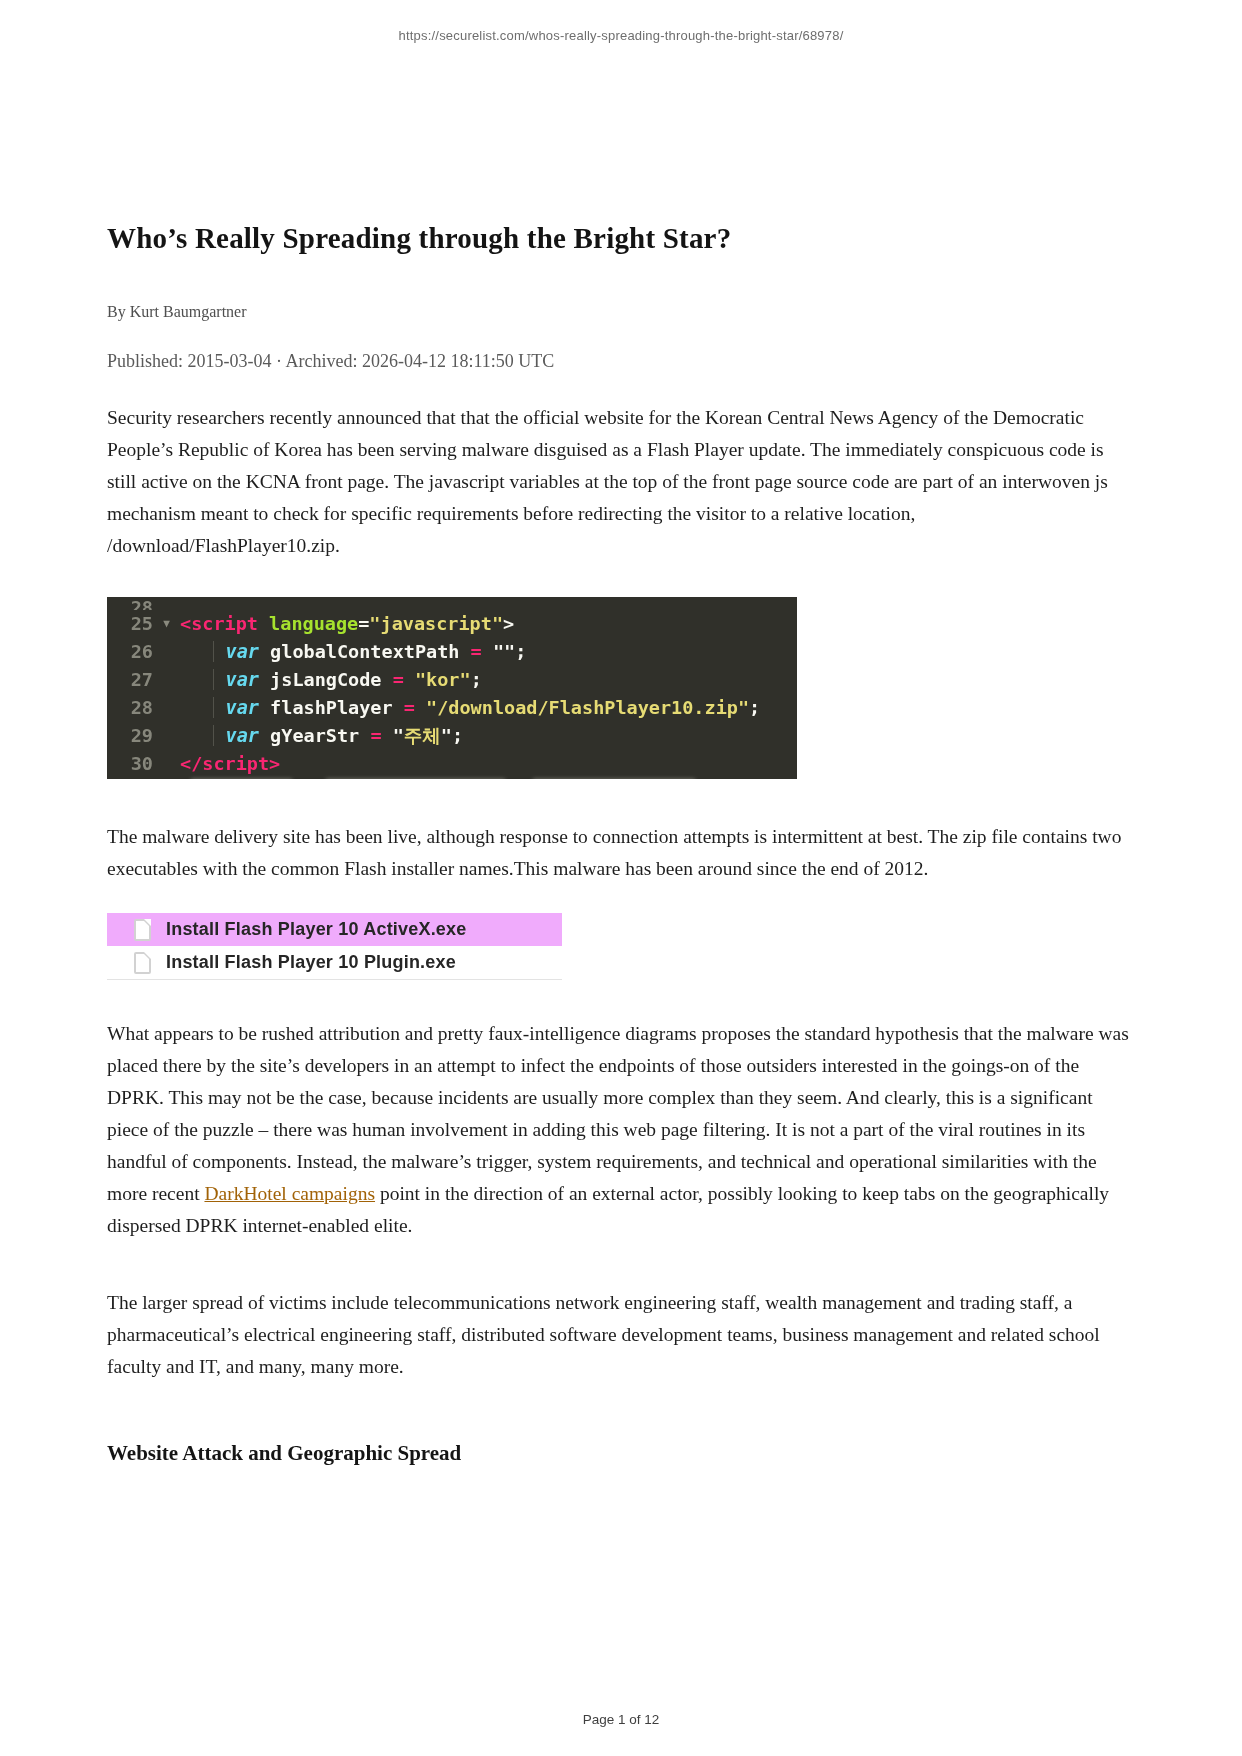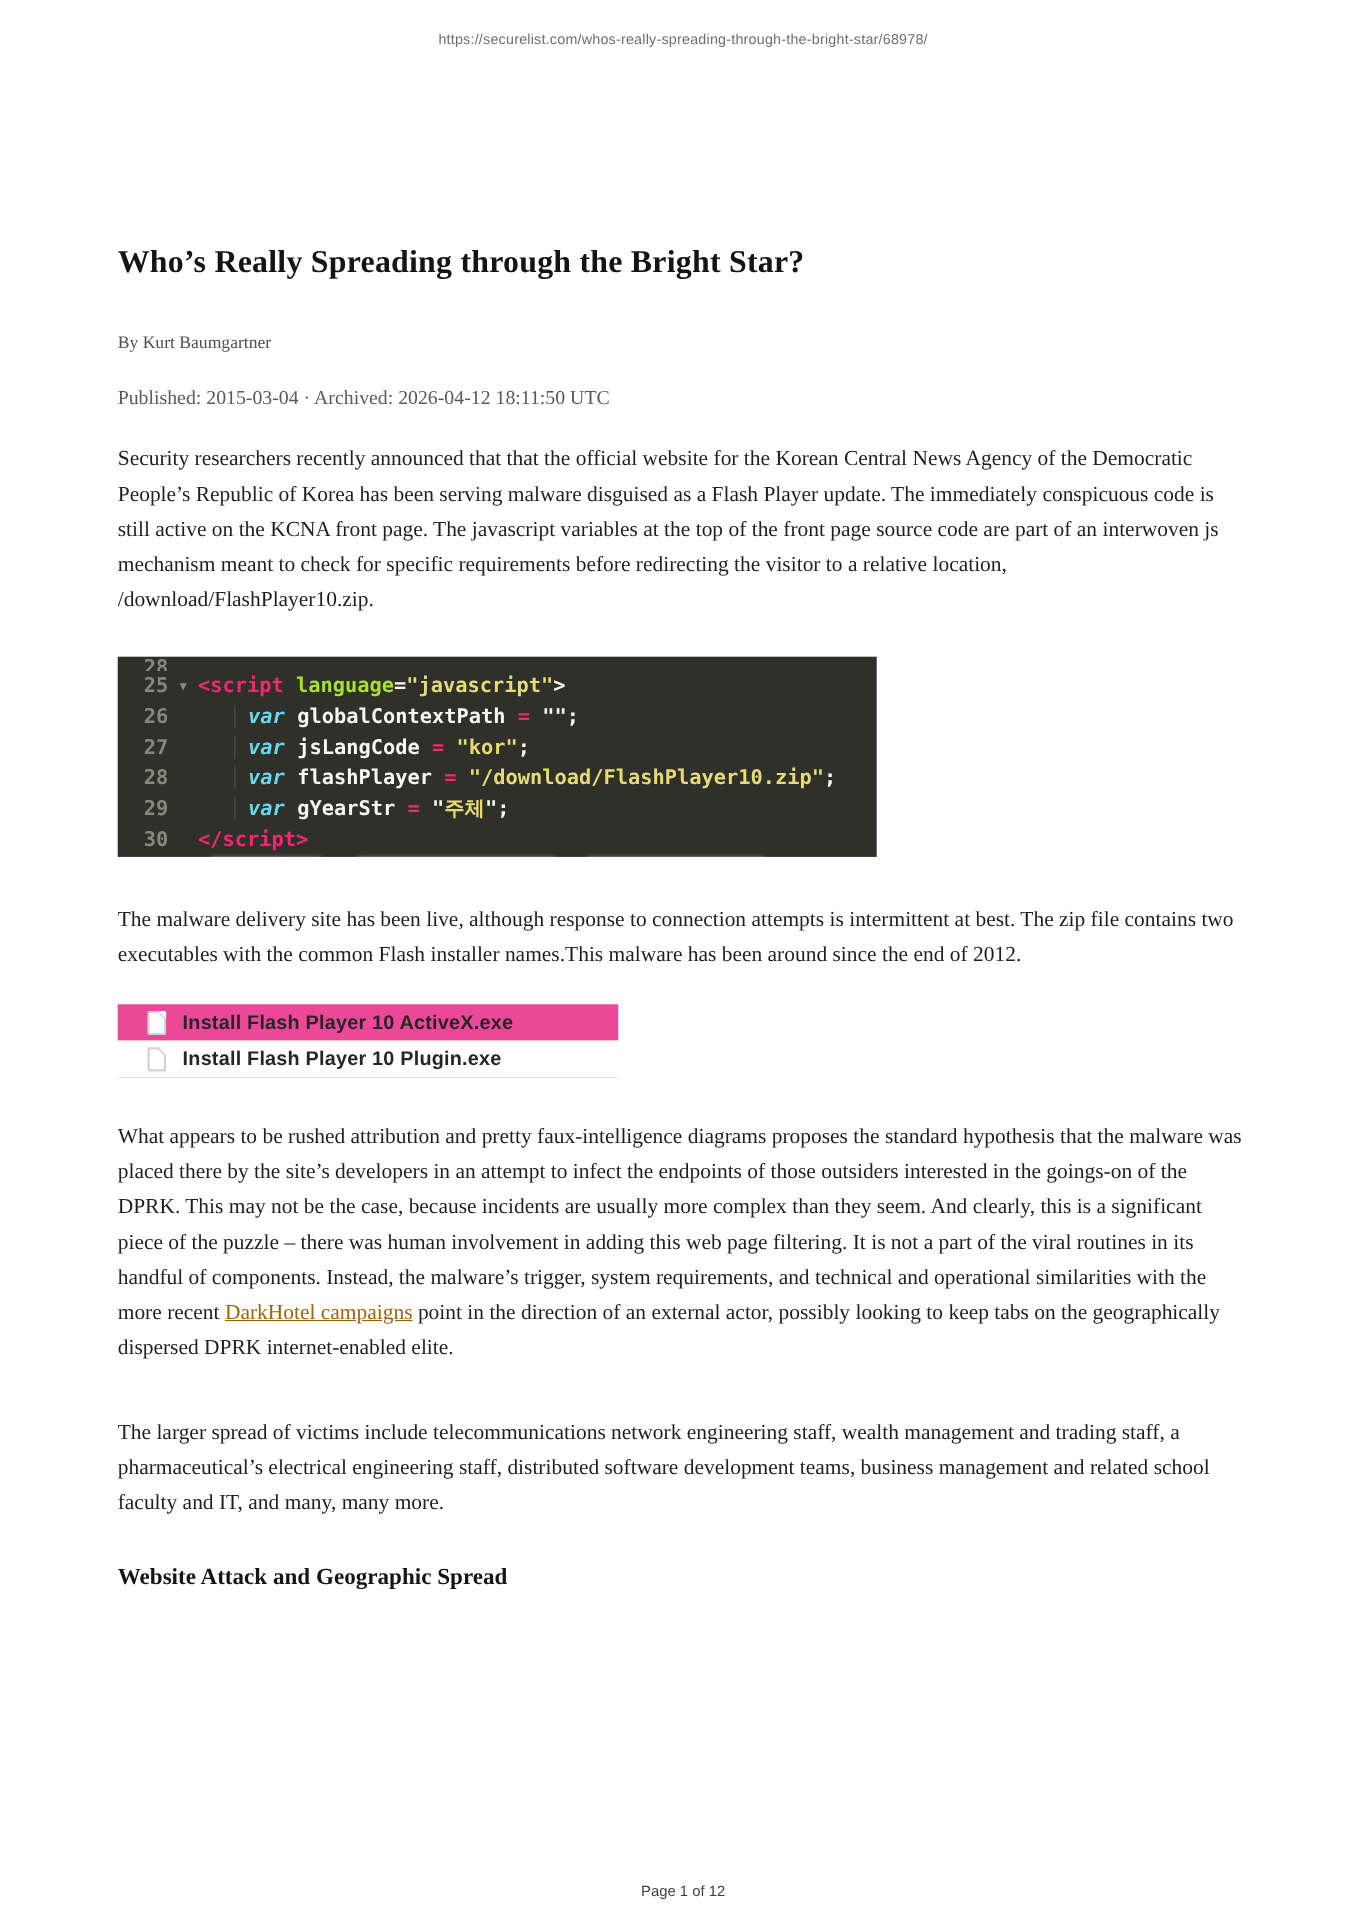--- a/index.html
+++ b/index.html
@@ -53,31 +53,31 @@
     background:linear-gradient(90deg,
       transparent 0 2%, #b9b9ad 2% 20%, transparent 20% 26%,
       #b9b9ad 26% 58%, transparent 58% 63%, #b9b9ad 63% 92%, transparent 92%);
     background-size:100% 4px; background-repeat:no-repeat; background-position:0 1px;
   }
 
   
   .file-list { margin-top:28px; width:455px; border-bottom:1px solid #e3e3e3;
     font-family:"Liberation Sans", sans-serif; }
   .file-row { display:flex; align-items:center; height:33px; padding-left:27px; background:#fff; }
-  .file-row.alt { background:#ec4899; }
+  .file-row.alt { background:#f0abfc; }
   .doc-icon { position:relative; width:17px; height:22px; background:#fff;
     border:2px solid #d2d2d2; border-radius:2px; flex:0 0 17px; }
   .doc-icon::after { content:''; position:absolute; top:-2px; right:-2px;
     width:0; height:0; border-style:solid; border-width:0 7px 7px 0;
     border-color:transparent #fff transparent transparent;
     filter:drop-shadow(-1px 1px 0 #d2d2d2); }
   .file-label { margin-left:15px; font-size:18px; font-weight:700; color:#262626;
     letter-spacing:.2px; }
 
-  h2.section-heading { margin-top:36px; font-size:21px; line-height:28px;
+  h2.section-heading { margin-top:56px; font-size:21px; line-height:28px;
     font-weight:700; color:#151515; }
 
   .footer {
     position:absolute; top:1712px; left:0; width:100%; text-align:center;
     font-family:"Liberation Sans", sans-serif; font-size:13.5px; color:#3f3f3f;
   }
 </style>
 </head>
 <body>
 

